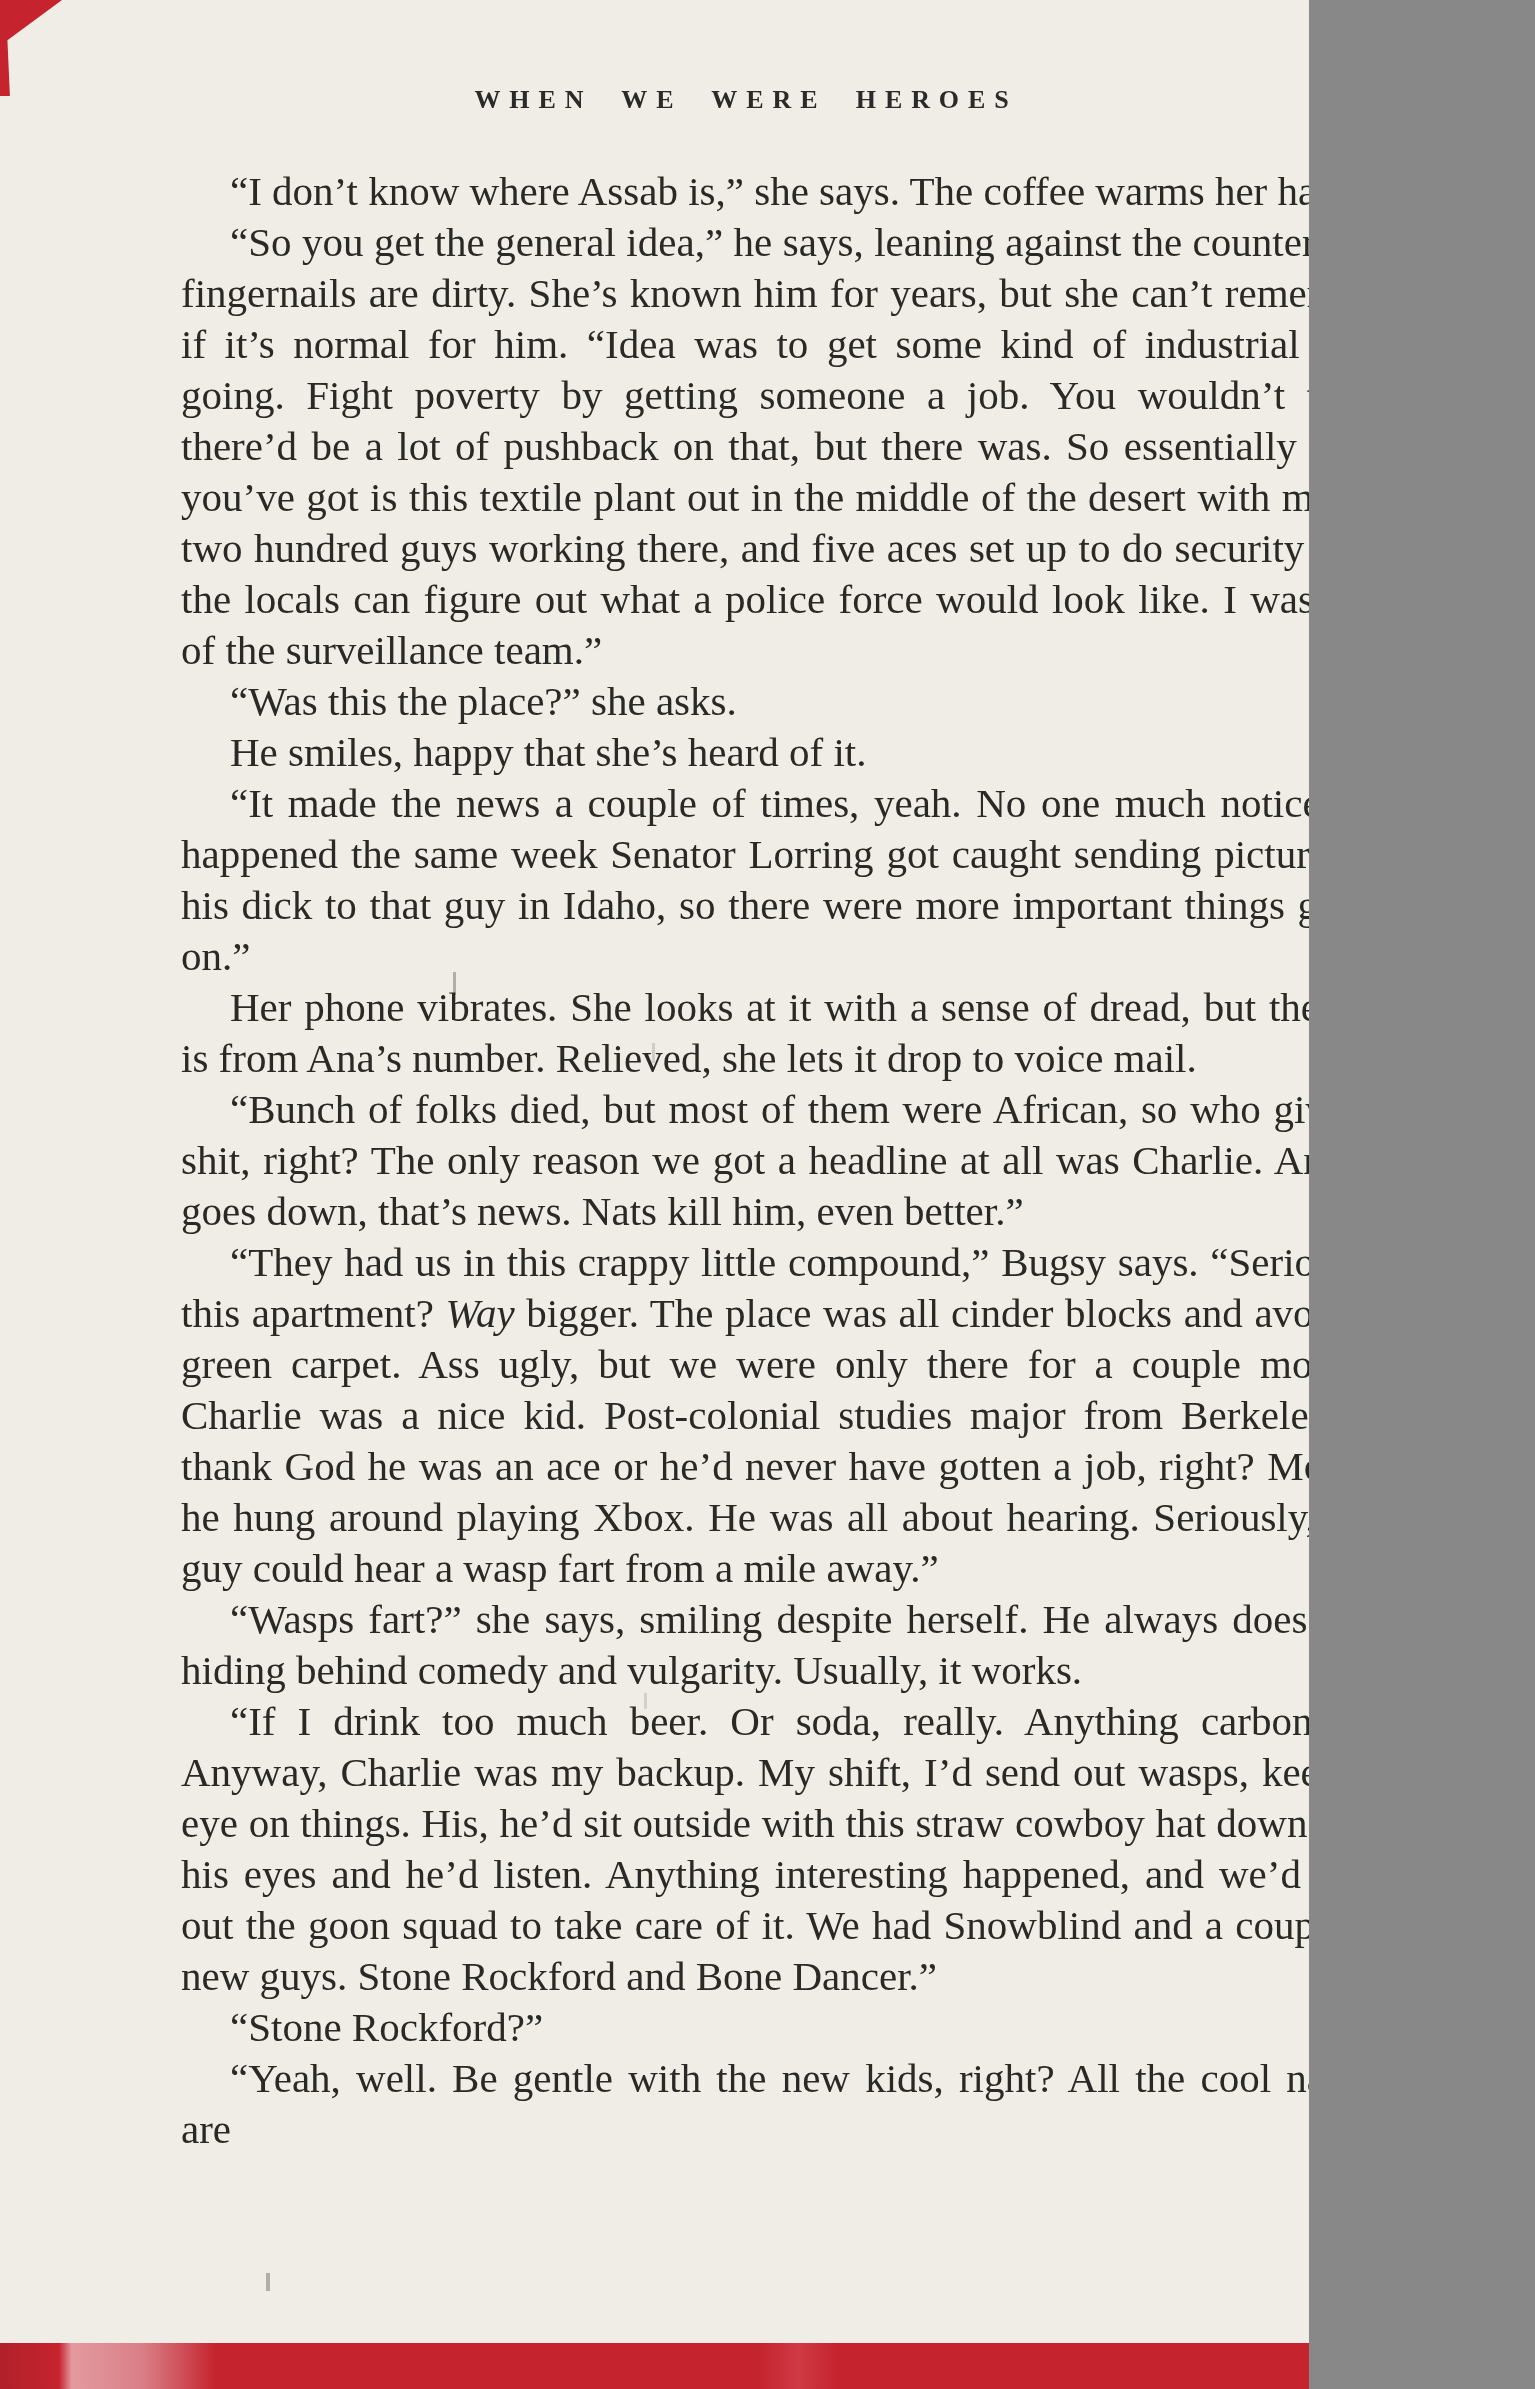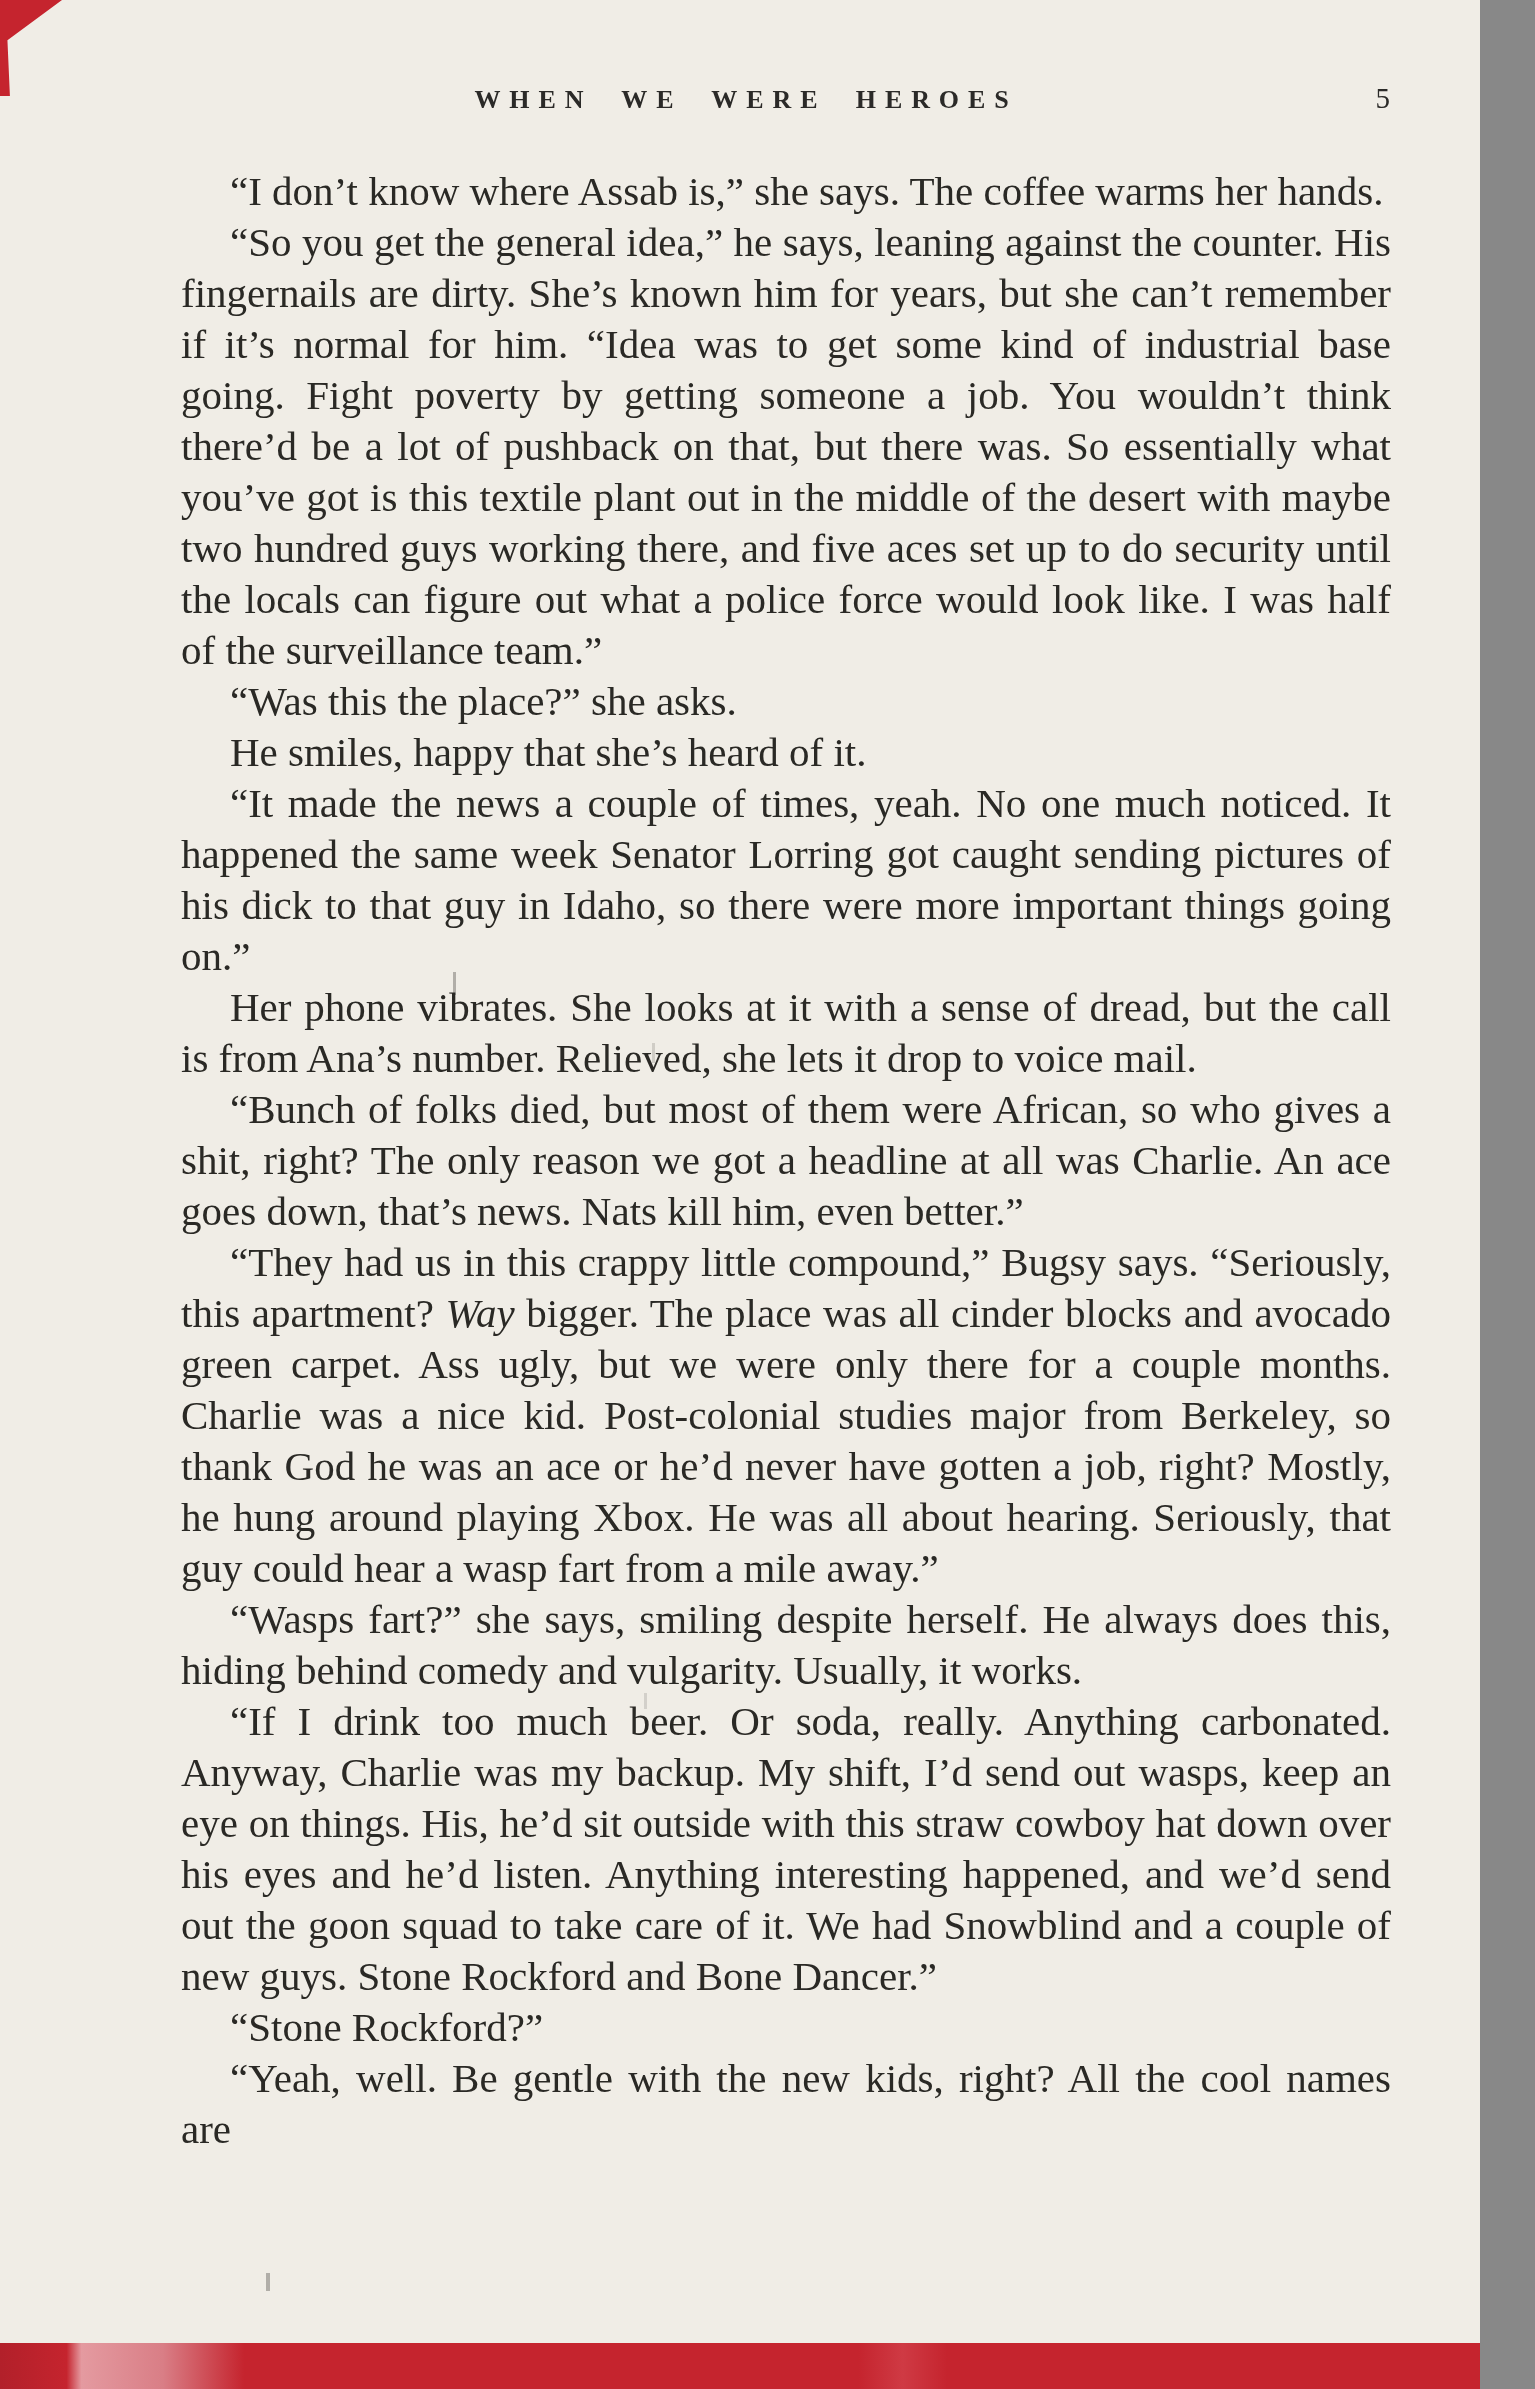--- a/index.html
+++ b/index.html
@@ -4,21 +4,21 @@
 <style>
   :root{
     --background:#f0ede6;
     --text:#2a2925;
     --accent-red:#c5242e;
   }
   html,body{margin:0;padding:0;}
   body{background:#888;}
   .page{
     position:relative;
-    width:1480px;
+    width:1309px;
     height:2389px;
     background:var(--background,#f0ede6);
     overflow:hidden;
     font-family:"Liberation Serif","DejaVu Serif",serif;
     color:var(--text,#2a2925);
   }
 
   
   .corner-red{
     position:absolute;top:0;left:0;width:62px;height:96px;

